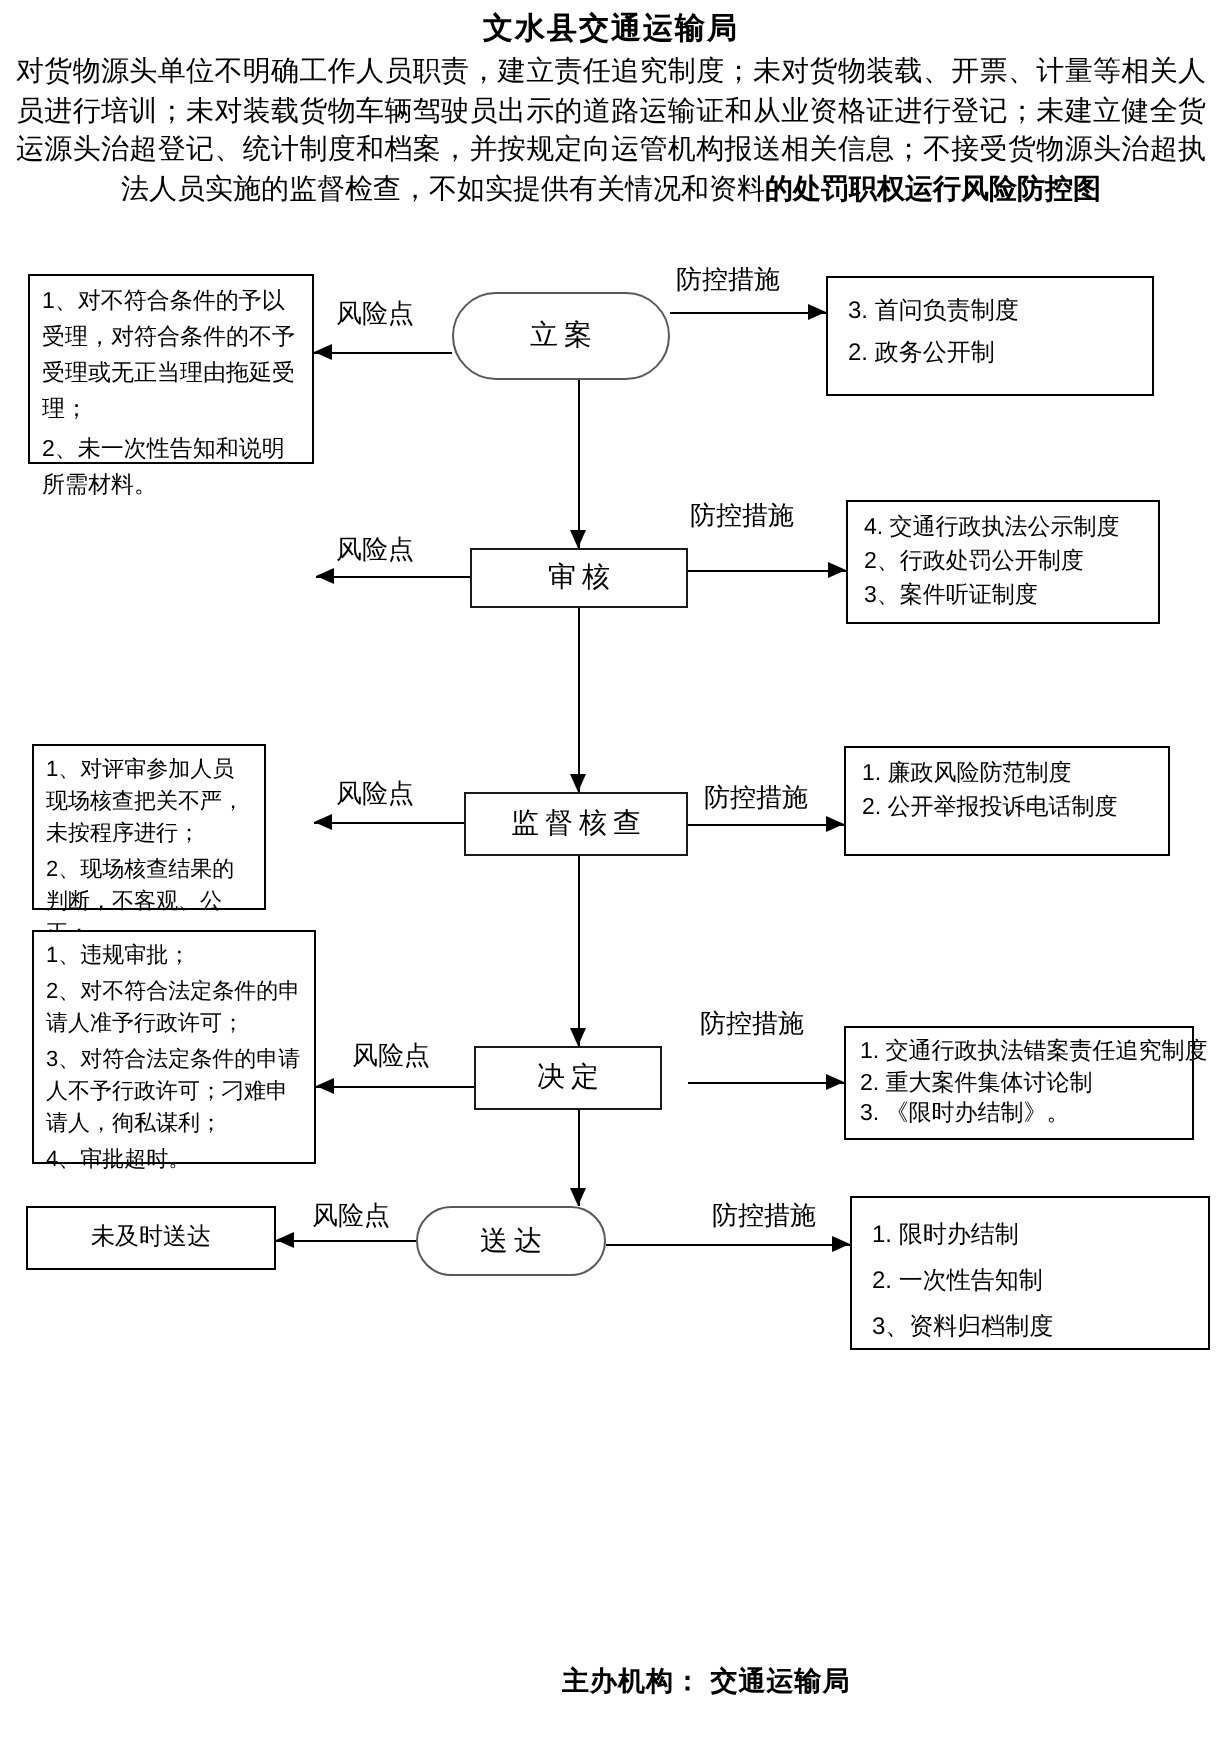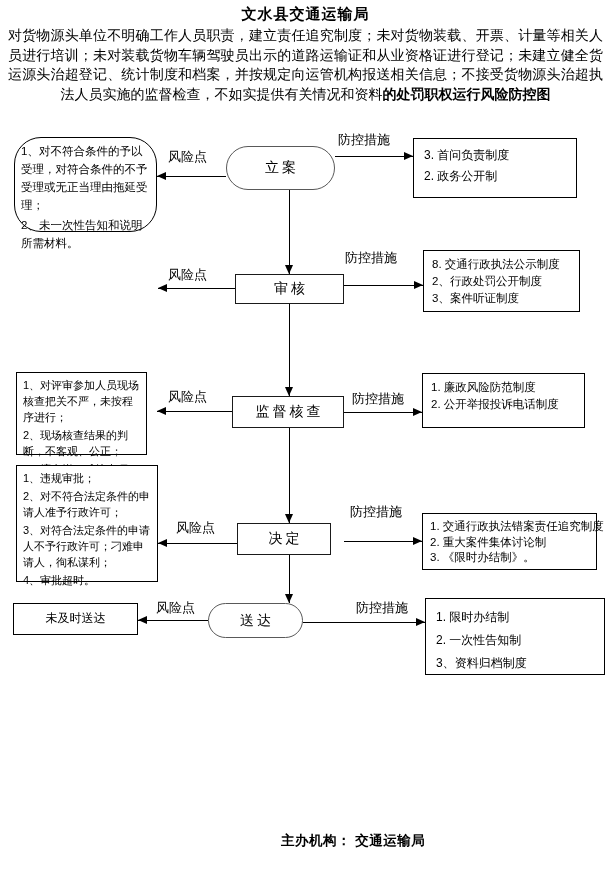--- a/index.html
+++ b/index.html
@@ -22,41 +22,41 @@
   .stadium{border:1.5px solid #595959;border-radius:999px;font-family:Liberation Serif, serif;}
   .srect{border:1.5px solid #1a1a1a;}
   .hline{position:absolute;height:0;border-top:1.4px solid #000;}
   .vline{position:absolute;width:0;border-left:1.4px solid #000;}
   .ah{position:absolute;width:0;height:0;}
   .ah-left{border-top:4.5px solid transparent;border-bottom:4.5px solid transparent;border-right:9px solid #000;}
   .ah-right{border-top:4.5px solid transparent;border-bottom:4.5px solid transparent;border-left:9px solid #000;}
   .ah-down{border-left:4.5px solid transparent;border-right:4.5px solid transparent;border-top:9px solid #000;}
 
   
-  .lbox1{left:14px;top:137px;width:143px;height:95px;border-radius:27px;}
+  .lbox1{left:14px;top:137px;width:143px;height:95px;}
   .rl1{left:168px;top:148px;}
   .la1{left:157px;top:176px;width:69px;} .ahl1{left:157px;top:172px;}
   .stage1{left:226px;top:146px;width:109px;height:44px;}
   .ml1{left:338px;top:131px;}
   .ma1{left:335px;top:156px;width:78px;} .ahr1{left:404px;top:152px;}
   .rbox1{left:413px;top:138px;width:164px;height:60px;padding:6px 10px;line-height:21px;}
   .vl1{left:289px;top:190px;height:84px;} .ahd1{left:285px;top:265px;}
 
   
   .lbox2{left:16px;top:248px;width:142px;height:104px;line-height:17px;}
   .rl2{left:168px;top:266px;}
   .la2{left:158px;top:288px;width:77px;} .ahl2{left:158px;top:284px;}
   .stage2{left:235px;top:274px;width:109px;height:30px;}
   .ml2{left:345px;top:249px;}
   .ma2{left:344px;top:285px;width:79px;} .ahr2{left:414px;top:281px;}
   .rbox2{left:423px;top:250px;width:157px;height:62px;padding:5px 8px;font-size:11.5px;line-height:17px;}
   .vl2{left:289px;top:304px;height:92px;} .ahd2{left:285px;top:387px;}
 
   
-  .lbox3{left:16px;top:372px;width:131px;height:83px;line-height:16px;font-size:11px;}
+  .lbox3{left:16px;top:372px;width:117px;height:83px;line-height:16px;font-size:11px;}
   .rl3{left:168px;top:388px;}
   .la3{left:157px;top:411px;width:75px;} .ahl3{left:157px;top:407px;}
   .stage3{left:232px;top:396px;width:112px;height:32px;}
   .ml3{left:352px;top:390px;}
   .ma3{left:344px;top:412px;width:78px;} .ahr3{left:413px;top:408px;}
   .rbox3{left:422px;top:373px;width:163px;height:55px;padding:5px 8px;font-size:11.5px;line-height:17px;}
   .vl3{left:289px;top:428px;height:95px;} .ahd3{left:285px;top:514px;}
 
   
   .lbox4{left:16px;top:465px;width:142px;height:117px;line-height:16px;font-size:11px;}
@@ -114,21 +114,21 @@
   <div class="ah ah-down ahd1"></div>
 
   <div class="flabel rl2">风险点</div>
   <div class="hline la2"></div>
   <div class="ah ah-left ahl2"></div>
   <div class="stage srect stage2">审核</div>
   <div class="flabel ml2">防控措施</div>
   <div class="hline ma2"></div>
   <div class="ah ah-right ahr2"></div>
   <div class="mbox rbox2">
-    <div class="mitem">8. 交通行政执法公示制度</div>
+    <div class="mitem">4. 交通行政执法公示制度</div>
     <div class="mitem">2、行政处罚公开制度</div>
     <div class="mitem">3、案件听证制度</div>
   </div>
   <div class="vline vl2"></div>
   <div class="ah ah-down ahd2"></div>
 
   <div class="lbox lbox3">
     <div class="ritem">1、对评审参加人员现场核查把关不严，未按程序进行；</div>
     <div class="ritem">2、现场核查结果的判断，不客观、公正；</div>
     <div class="ritem">3、擅自增、减核查项目。</div>

